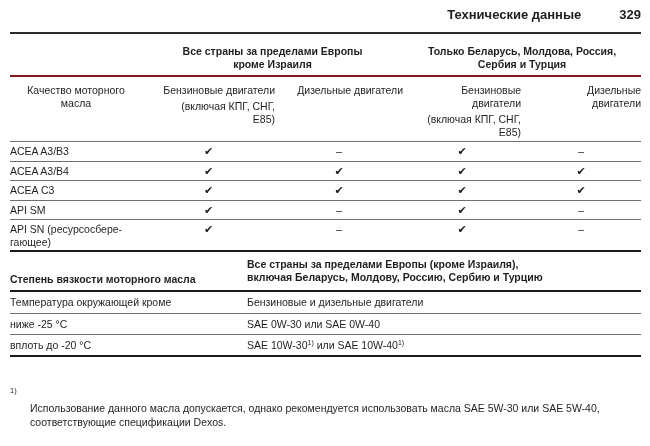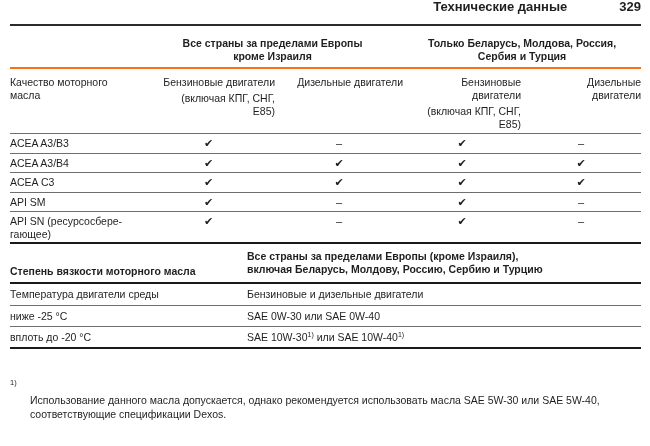--- a/index.html
+++ b/index.html
@@ -11,36 +11,36 @@
     padding:0 9px 0 10px;
     overflow:hidden;
     font-family:"Liberation Sans","DejaVu Sans",sans-serif;
     font-size:10.5px;
     line-height:13px;
     color:#1f1f1f;
   }
   
   .page-header{
     display:flex;justify-content:flex-end;align-items:baseline;
-    gap:52px;padding-top:0;
+    gap:38px;padding-top:8px;
     font-size:13px;font-weight:bold;line-height:14px;
   }
   .rule{border-top:2px solid #2b2b2b;margin-top:10px;}
 
   
   table{border-collapse:collapse;table-layout:fixed;width:100%;}
   td{vertical-align:top;padding:0;}
   .ln{display:block;}
   .ln:empty{display:none;}
 
-  .grp-row td{border-bottom:2px solid #f97316;}
+  .grp-row td{border-bottom:2px solid #7f1d1d;}
   .grp{text-align:center;font-weight:bold;padding:11px 0 4px 0;}
 
   .hdr-row td{border-bottom:1px solid #6f6f6f;padding:7px 0 3px 0;}
-  .corner{ text-align:left;margin-top:40px;}
+  .corner{ text-align:center;margin-top:40px;}
   .ch{text-align:right;}
   .ch-sub{margin-top:3px;line-height:12.5px;}
 
   .data td{border-bottom:1px solid #6f6f6f;padding:3px 0 3px 0;line-height:12.5px;}
   .data.last td{border-bottom:2.5px solid #1a1a1a;padding-bottom:2px;}
   .lbl{text-align:left;}
   .val{text-align:center;font-size:11px;}
 
   
   .t2{margin-top:0;}
@@ -184,21 +184,21 @@
           <div class="sec2-title">Степень вязкости моторного масла</div>
         </td>
         <td>
           <div class="region">
             <span class="ln">Все страны за пределами Европы (кроме Израиля),</span>
             <span class="ln">включая Беларусь, Молдову, Россию, Сербию и Турцию</span>
           </div>
         </td>
       </tr>
       <tr class="r head2">
-        <td>Температура двигатели среды</td>
+        <td>Температура окружающей кроме</td>
         <td>Бензиновые и дизельные двигатели</td>
       </tr>
       <tr class="r">
         <td>ниже -25 °C</td>
         <td><span>SAE 0W-30 или SAE 0W-40</span><sup></sup><span></span><sup></sup></td>
       </tr>
       <tr class="r last">
         <td>вплоть до -20 °C</td>
         <td><span>SAE 10W-30</span><sup>1)</sup><span> или SAE 10W-40</span><sup>1)</sup></td>
       </tr>

